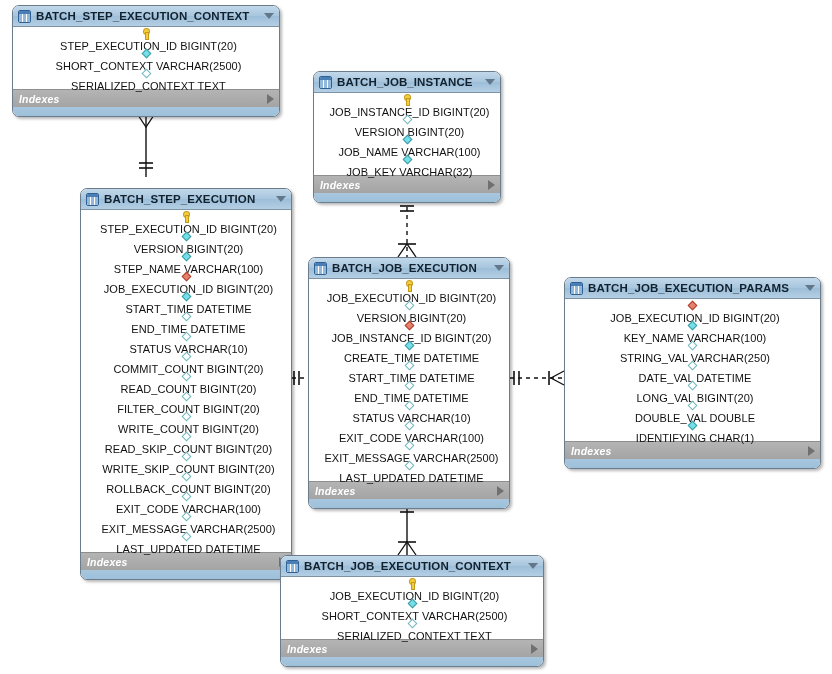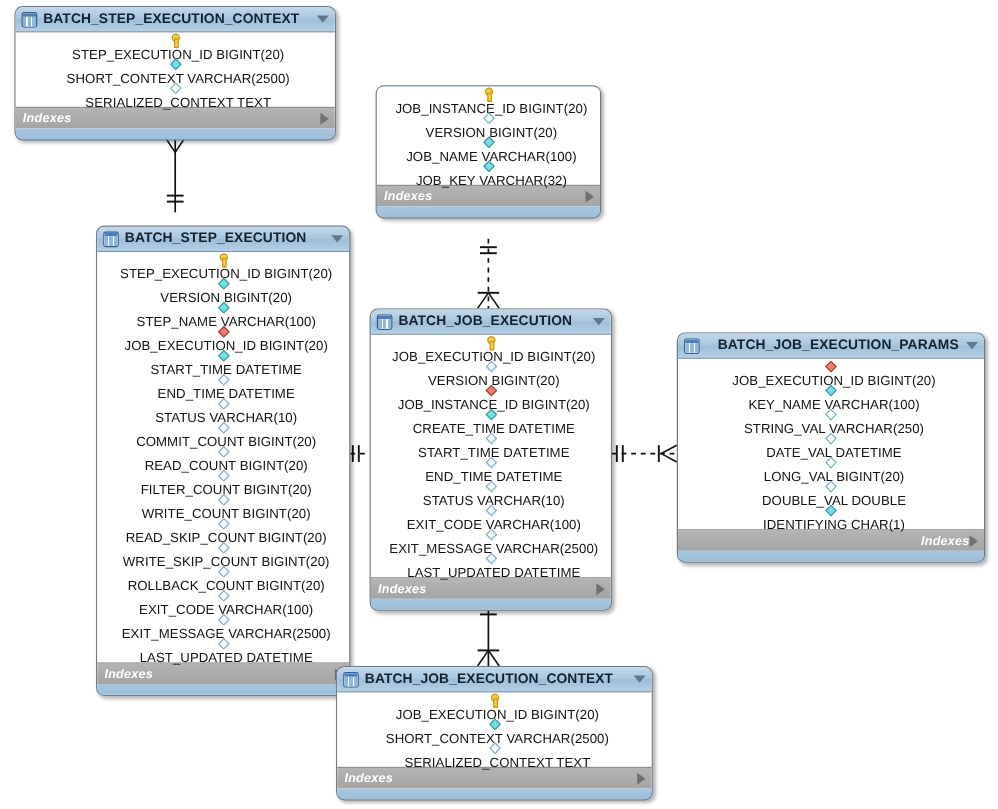--- a/index.html
+++ b/index.html
@@ -284,20 +284,25 @@
             <span class="col-label">SERIALIZED_CONTEXT TEXT</span>
           </div>
         </div>
         <div class="ent-indexes">
           <span class="idx-label">Indexes</span>
           <span class="idx-caret"></span>
         </div>
         <div class="ent-footer"></div>
       </div>
       <div class="entity" style="left: 313px; top: 71px; width: 188px;">
+        <div class="ent-header">
+          <span class="tbl-icon"></span>
+          <span class="ent-title">BATCH_JOB_INSTANCE</span>
+          <span class="ent-caret"></span>
+        </div>
         <div class="ent-cols">
           <div class="col-row">
             <span class="marker m-pk"></span>
             <span class="col-label">JOB_INSTANCE_ID BIGINT(20)</span>
           </div>
           <div class="col-row">
             <span class="marker m-dia m-null"></span>
             <span class="col-label">VERSION BIGINT(20)</span>
           </div>
           <div class="col-row">
@@ -444,21 +449,21 @@
             <span class="marker m-dia m-null"></span>
             <span class="col-label">LAST_UPDATED DATETIME</span>
           </div>
         </div>
         <div class="ent-indexes">
           <span class="idx-label">Indexes</span>
           <span class="idx-caret"></span>
         </div>
         <div class="ent-footer"></div>
       </div>
-      <div class="entity" style="left: 564px; top: 277px; width: 257px; text-align: right;">
+      <div class="entity" style="left: 564px; top: 277px; width: 257px;">
         <div class="ent-header">
           <span class="tbl-icon"></span>
           <span class="ent-title">BATCH_JOB_EXECUTION_PARAMS</span>
           <span class="ent-caret"></span>
         </div>
         <div class="ent-cols">
           <div class="col-row">
             <span class="marker m-dia m-fk"></span>
             <span class="col-label">JOB_EXECUTION_ID BIGINT(20)</span>
           </div>

